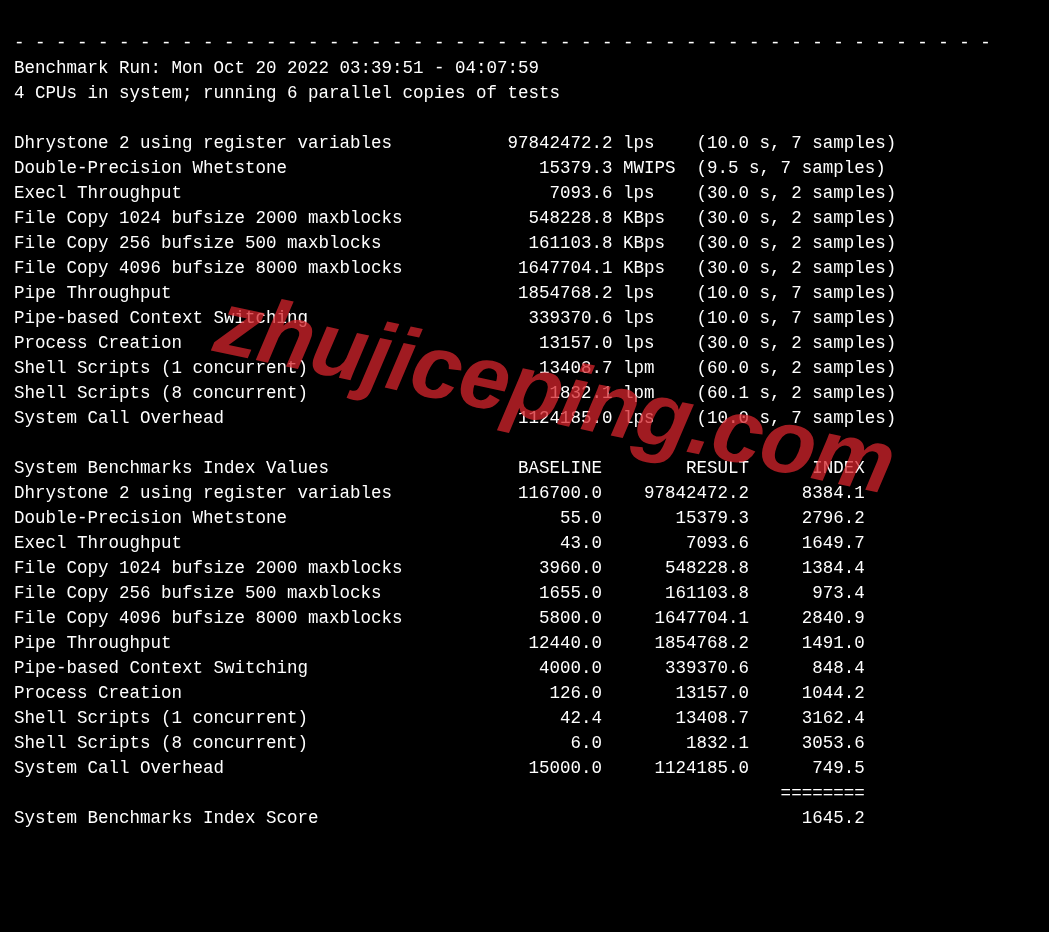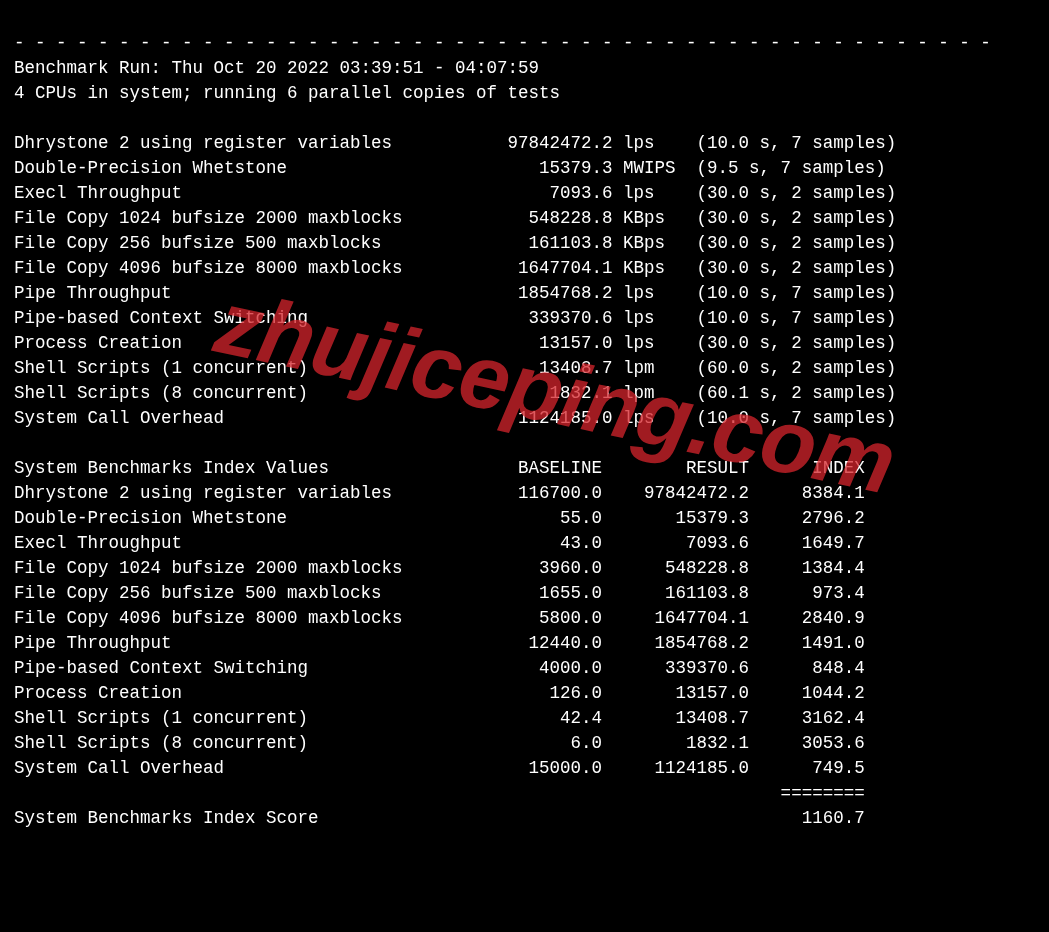--- a/index.html
+++ b/index.html
@@ -30,21 +30,21 @@
     transform: rotate(12deg);
     pointer-events: none;
     letter-spacing: -1px;
   }
 </style>
 </head>
 <body>
 
 <div class="terminal">
 <span>- - - - - - - - - - - - - - - - - - - - - - - - - - - - - - - - - - - - - - - - - - - - - - -</span>
-<span>Benchmark Run: Thu Oct 20 2022 03:39:51 - 04:07:59</span>
+<span>Benchmark Run: Mon Oct 20 2022 03:39:51 - 04:07:59</span>
 <span>4 CPUs in system; running 6 parallel copies of tests</span>
 
 <span id="tests-block">Dhrystone 2 using register variables           97842472.2 lps    (10.0 s, 7 samples)
 Double-Precision Whetstone                        15379.3 MWIPS  (9.5 s, 7 samples)
 Execl Throughput                                   7093.6 lps    (30.0 s, 2 samples)
 File Copy 1024 bufsize 2000 maxblocks            548228.8 KBps   (30.0 s, 2 samples)
 File Copy 256 bufsize 500 maxblocks              161103.8 KBps   (30.0 s, 2 samples)
 File Copy 4096 bufsize 8000 maxblocks           1647704.1 KBps   (30.0 s, 2 samples)
 Pipe Throughput                                 1854768.2 lps    (10.0 s, 7 samples)
 Pipe-based Context Switching                     339370.6 lps    (10.0 s, 7 samples)
@@ -60,15 +60,15 @@
 File Copy 1024 bufsize 2000 maxblocks             3960.0      548228.8     1384.4
 File Copy 256 bufsize 500 maxblocks               1655.0      161103.8      973.4
 File Copy 4096 bufsize 8000 maxblocks             5800.0     1647704.1     2840.9
 Pipe Throughput                                  12440.0     1854768.2     1491.0
 Pipe-based Context Switching                      4000.0      339370.6      848.4
 Process Creation                                   126.0       13157.0     1044.2
 Shell Scripts (1 concurrent)                        42.4       13408.7     3162.4
 Shell Scripts (8 concurrent)                         6.0        1832.1     3053.6
 System Call Overhead                             15000.0     1124185.0      749.5
                                                                          ========</span>
-<span id="score-block">System Benchmarks Index Score                                              1160.7</span>
+<span id="score-block">System Benchmarks Index Score                                              1645.2</span>
 <div class="watermark">zhujiceping.com</div>
 </div>
 
 </body></html>

